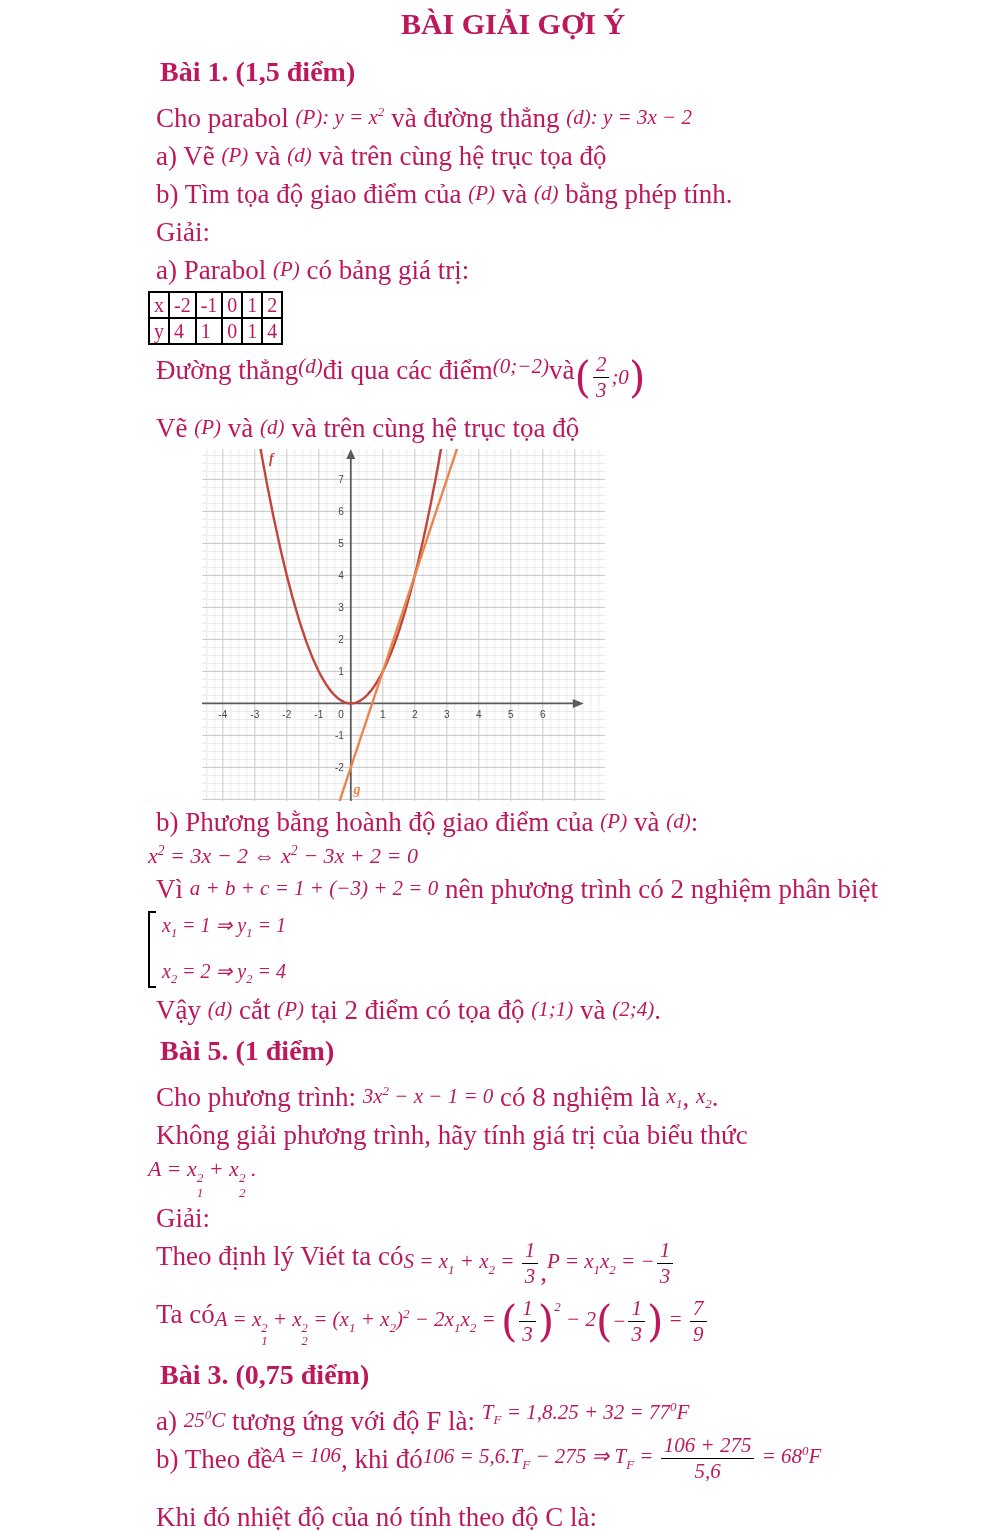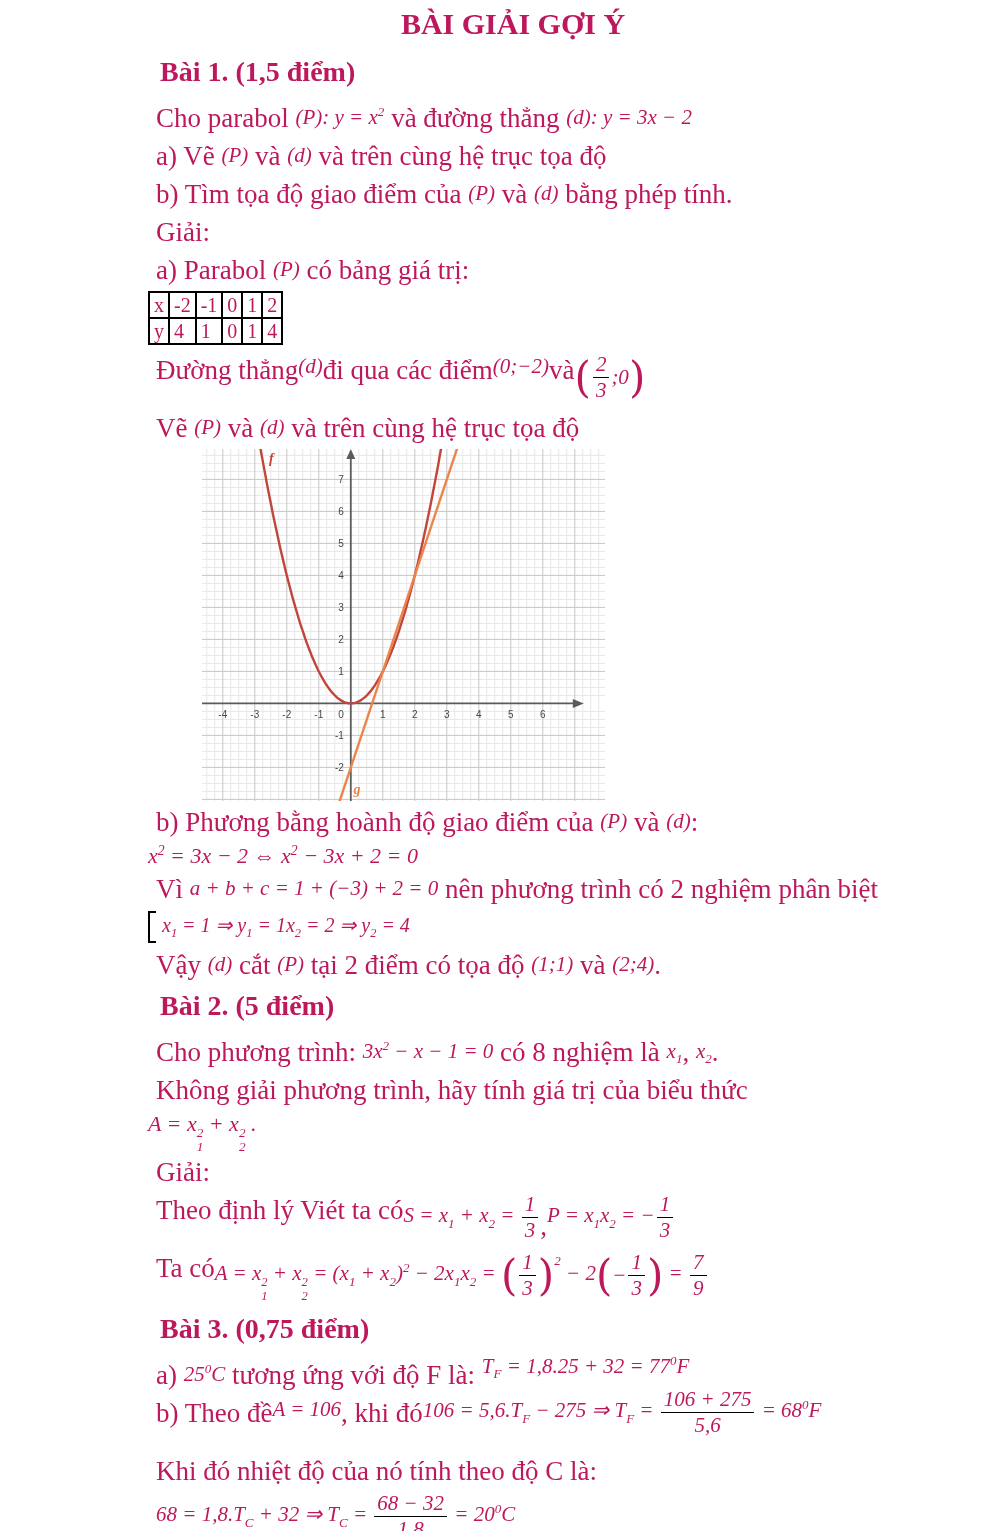--- a/index.html
+++ b/index.html
@@ -22,21 +22,21 @@
   .bp{font-size:200%;font-style:normal;font-weight:400;vertical-align:middle;line-height:.85;font-family:"DejaVu Serif",serif}
   .vm{vertical-align:middle}
   .hiexp{font-size:13px;vertical-align:15px}
   .ss{display:inline-flex;flex-direction:column;align-items:center;font-size:0.6em;line-height:1;vertical-align:-0.45em;row-gap:1px}
   .tall{display:flex;align-items:flex-start;min-height:56px;flex-wrap:nowrap}
   .tall .m{vertical-align:baseline}
   .low{align-self:flex-end;padding-bottom:5px}
   .lift-sm{position:relative;top:-8px}
   .sys{display:flex;margin:3px 0 5px 0;align-items:stretch}
   .sysbr{width:8px;border:2px solid #000;border-right:none}
-  .syscol{display:flex;flex-direction:row;row-gap:3px;padding:2px 0 2px 6px}
+  .syscol{display:flex;flex-direction:column;row-gap:18px;padding:2px 0 2px 6px}
   .srow{font-size:20px;font-style:italic;line-height:1.2;white-space:nowrap}
   .graph{margin:2px 0 4px 54px;width:403px;height:352px}
   .graph svg{display:block}
 </style>
 </head>
 <body>
 
 <div class="page">
 
   <h1 class="title">BÀI GIẢI GỢI Ý</h1>
@@ -264,21 +264,21 @@
     <span class="t">Vậy</span>
     <span class="m">(d)</span>
     <span class="t">cắt</span>
     <span class="m">(P)</span>
     <span class="t">tại 2 điểm có tọa độ</span>
     <span class="m">(1;1)</span>
     <span class="t">và</span>
     <span class="m">(2;4)</span><span class="t">.</span>
   </p>
 
-  <h2 class="hdg sp">Bài 2. (5 điểm)</h2>
+  <h2 class="hdg sp">Bài 5. (1 điểm)</h2>
 
   <p class="line">
     <span class="t">Cho phương trình:</span>
     <span class="m"><span>3x</span><sup>2</sup><span> − x − 1 = 0</span></span>
     <span class="t">có 8 nghiệm là</span>
     <span class="m"><span>x</span><sub>1</sub></span><span class="t">,</span>
     <span class="m"><span>x</span><sub>2</sub></span><span class="t">.</span>
   </p>
 
   <p class="line">Không giải phương trình, hãy tính giá trị của biểu thức</p>

